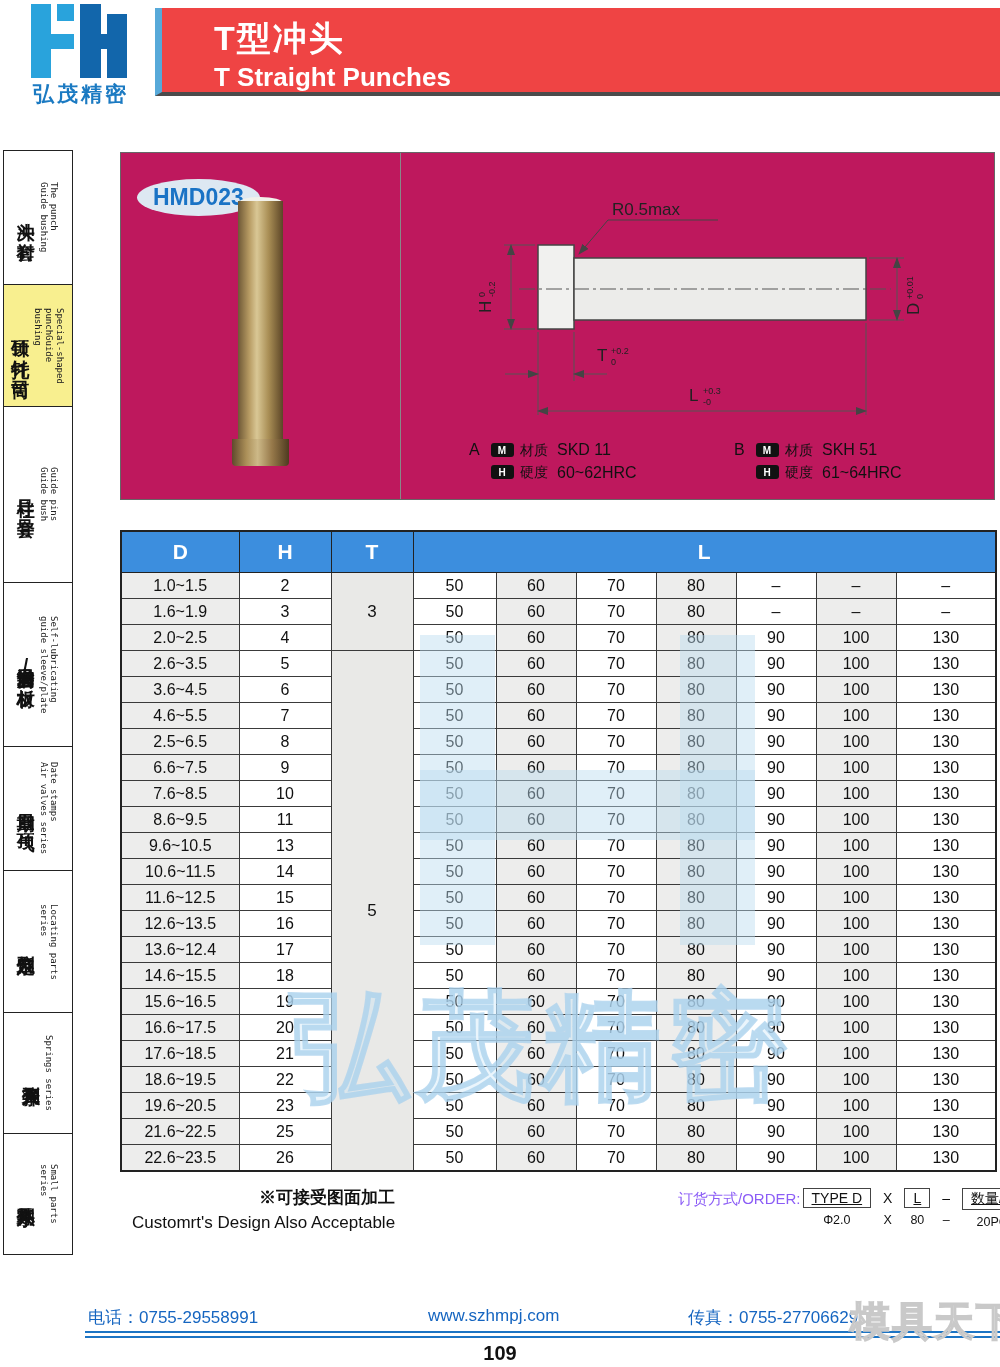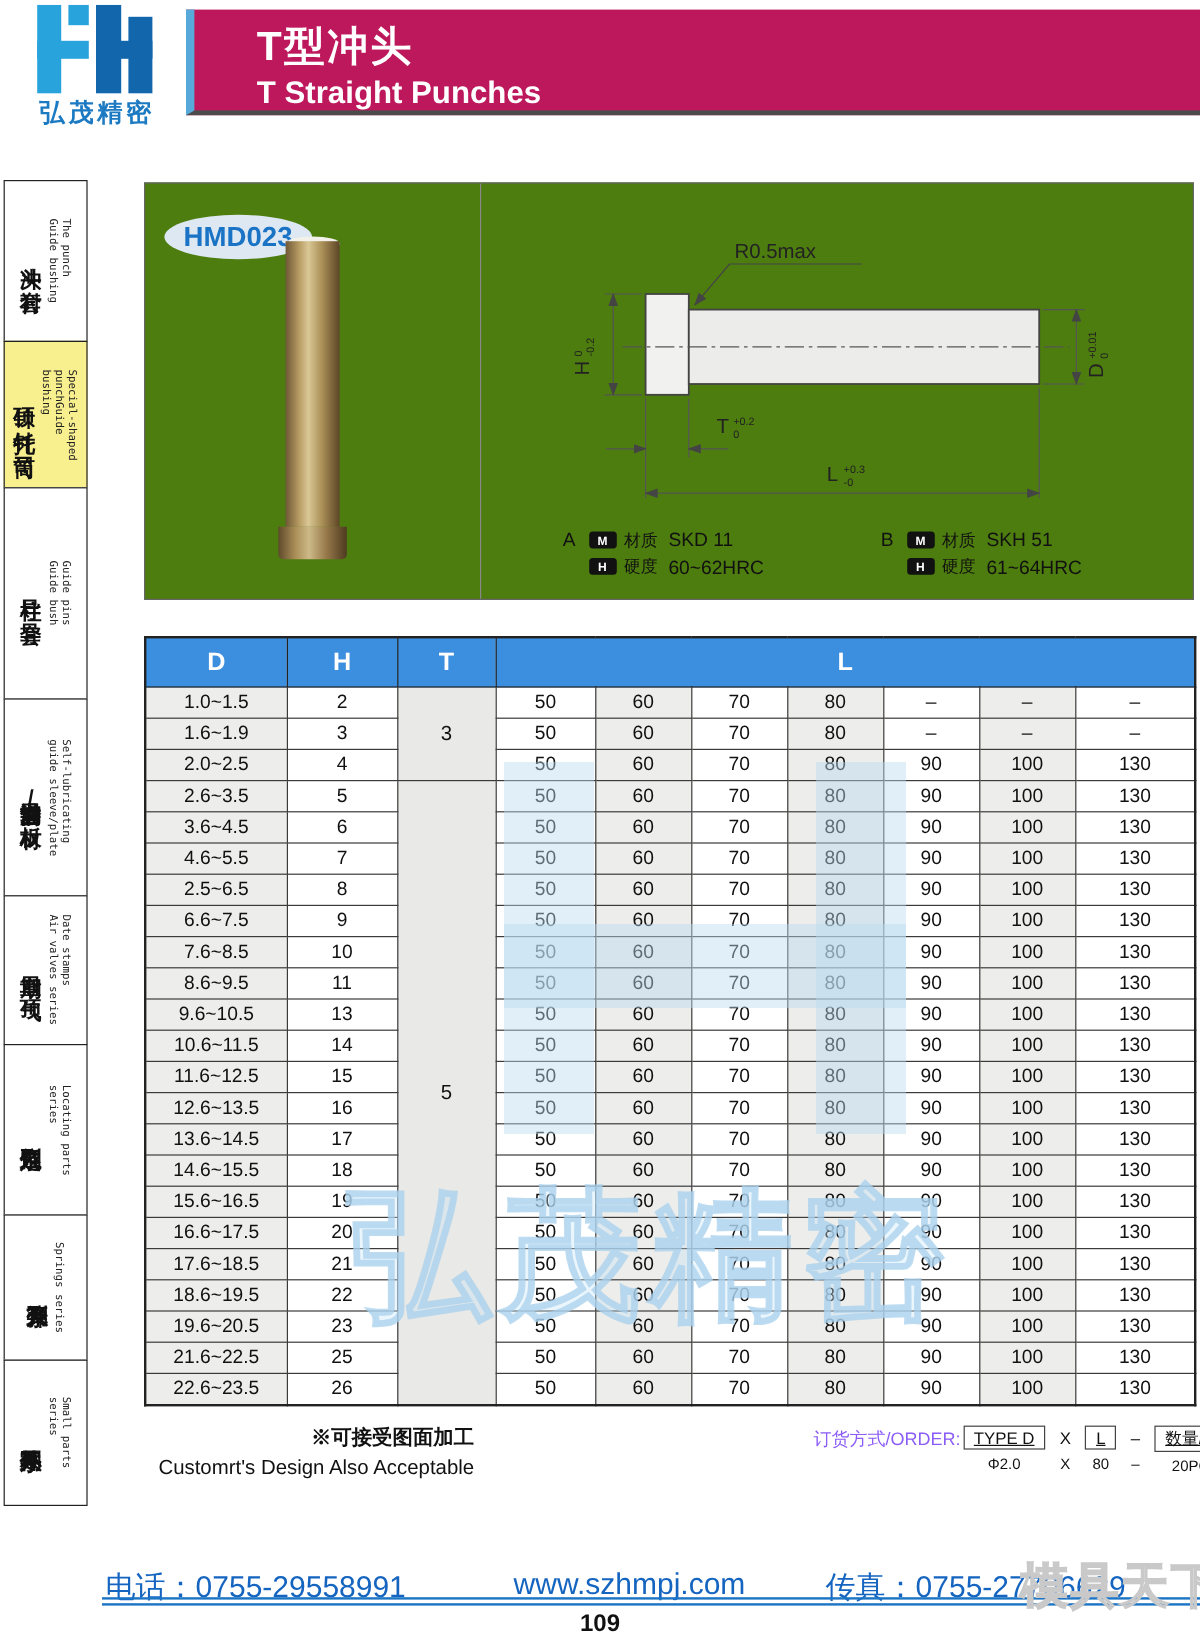--- a/index.html
+++ b/index.html
@@ -5,21 +5,21 @@
   html,body{margin:0;padding:0;}
   body{
     width:1000px;height:1367px;position:relative;background:#ffffff;
     font-family:"Liberation Sans",sans-serif;overflow:hidden;color:#111;
   }
   
   .logo{position:absolute;left:10px;top:4px;width:142px;height:108px;text-align:center;}
   .logo svg{display:block;margin:0 auto;}
   .logo-text{display:block;margin-top:2px;font-weight:bold;font-size:21px;letter-spacing:3px;color:#1b7ac2;}
   .titlebar{
-    position:absolute;left:155px;top:8px;width:845px;height:88px;background:#be185d;
+    position:absolute;left:155px;top:8px;width:845px;height:88px;background:#ef4444;
     border-left:7px solid #57a9d9;border-bottom:4px solid #4b4b4b;box-sizing:border-box;
     padding:8px 0 0 52px;
   }
   .title-zh{display:block;color:#fff;font-weight:bold;font-size:34px;letter-spacing:2px;}
   .title-en{display:block;color:#fff;font-weight:bold;font-size:26px;margin-top:0;}
   
   .sidebar{position:absolute;left:3px;top:150px;width:70px;}
   .side-item{
     box-sizing:border-box;border:1px solid #222;margin-top:-1px;background:#fff;
     display:flex;flex-direction:row;align-items:center;justify-content:center;gap:3px;padding:4px 1px;
@@ -33,21 +33,21 @@
   .side-item:nth-child(6){height:143px;}
   .side-item:nth-child(7){height:122px;}
   .side-item:nth-child(8){height:122px;}
   .side-zh{writing-mode:vertical-rl;text-orientation:upright;font-weight:bold;font-size:18px;color:#111;line-height:1;}
   .side-en{
     writing-mode:vertical-rl;font-family:"DejaVu Sans Mono",monospace;font-size:9px;color:#222;
     white-space:pre-line;line-height:1.2;
   }
   
   .product-box{
-    position:absolute;left:120px;top:152px;width:875px;height:348px;background:#4d7c0f;
+    position:absolute;left:120px;top:152px;width:875px;height:348px;background:#be185d;
     border:1px solid #666;box-sizing:border-box;display:flex;
   }
   .photo-area{width:281px;border-right:1px solid #888;position:relative;}
   .model-badge{
     position:absolute;left:16px;top:26px;background:#dde8f2;border-radius:50%;
     padding:5px 16px;color:#1a73c5;font-weight:bold;font-size:23px;
   }
   .punch-body{
     position:absolute;left:117px;top:48px;width:45px;height:238px;
     background:linear-gradient(to right,#6e5836,#b79b63 25%,#d9c795 42%,#a98e55 68%,#5c4527);
@@ -101,21 +101,21 @@
   .order-label{font-size:15px;color:#8b5cf6;white-space:nowrap;margin-top:2px;}
   .order-cols{display:flex;margin-left:2px;}
   .ocol{display:flex;flex-direction:column;align-items:center;margin-right:10px;}
   .obox{border:1px solid #444;font-size:14px;padding:1px 8px;white-space:nowrap;color:#111;text-decoration:underline;}
   .oplain{font-size:14px;padding:2px 2px;color:#111;}
   .oex{font-size:12.5px;color:#111;margin-top:5px;white-space:nowrap;}
   
   .footer-line{position:absolute;left:85px;width:915px;height:0;border-top:2px solid #1c74c4;}
   .fl1{top:1331px;}
   .fl2{top:1336px;}
-  .footer-text{position:absolute;top:1306px;font-size:25px;color:#1565c0;white-space:nowrap;}
+  .footer-text{position:absolute;top:1306px;font-size:17px;color:#1565c0;white-space:nowrap;}
   .ft-phone{left:88px;}
   .ft-site{left:428px;}
   .ft-fax{left:688px;}
   .page-num{position:absolute;left:0;top:1342px;width:1000px;text-align:center;font-size:20px;font-weight:bold;color:#111;}
   .corner-wm{
     position:absolute;left:850px;top:1294px;font-size:40px;font-weight:bold;letter-spacing:2px;
     color:transparent;-webkit-text-stroke:1.5px #c9c9c9;white-space:nowrap;
   }
 </style>
 </head>
@@ -439,21 +439,21 @@
         <td>16</td>
         <td>50</td>
         <td class="tint">60</td>
         <td>70</td>
         <td class="tint">80</td>
         <td>90</td>
         <td class="tint">100</td>
         <td>130</td>
       </tr>
       <tr>
-        <td class="tint">13.6~14.5</td>
+        <td class="tint">13.6~12.4</td>
         <td>17</td>
         <td>50</td>
         <td class="tint">60</td>
         <td>70</td>
         <td class="tint">80</td>
         <td>90</td>
         <td class="tint">100</td>
         <td>130</td>
       </tr>
       <tr>

